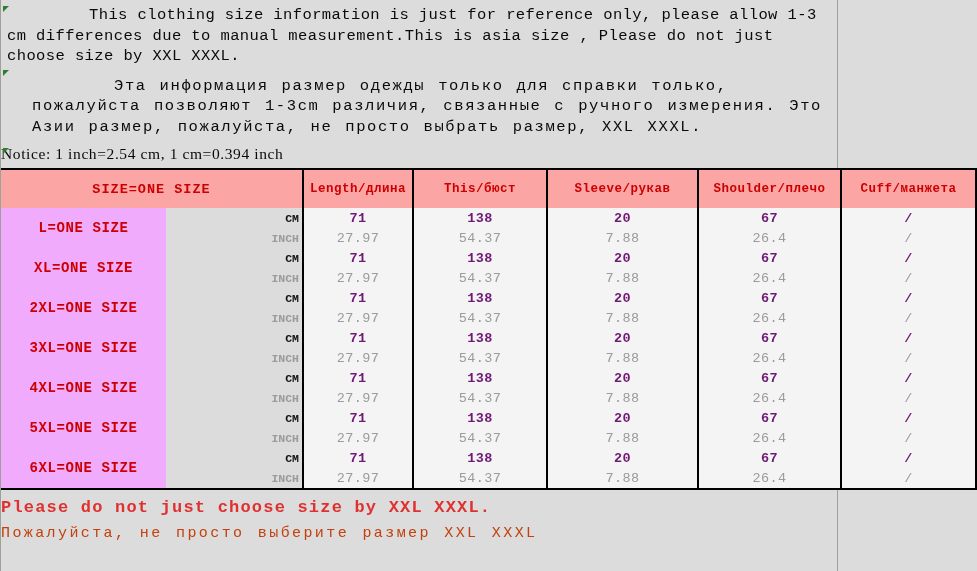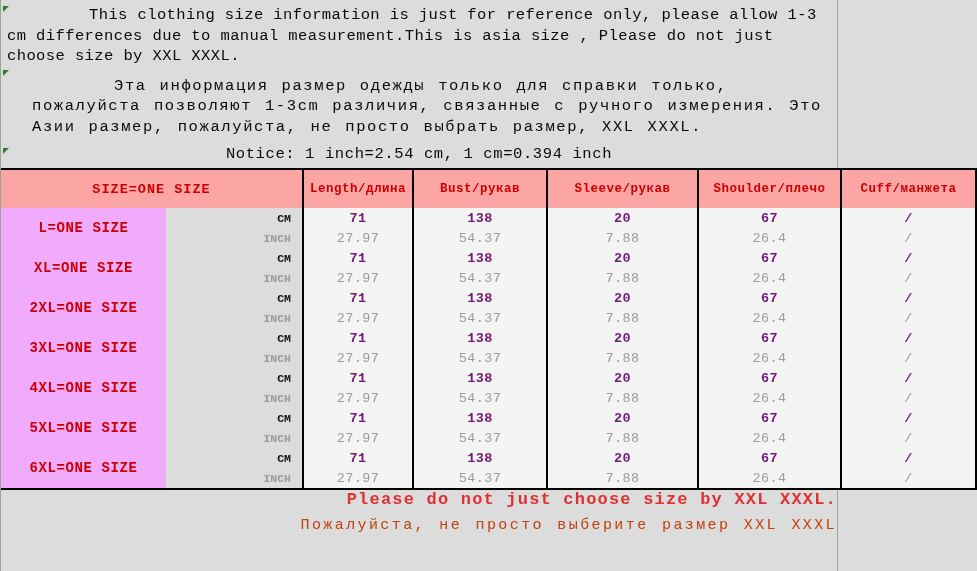--- a/index.html
+++ b/index.html
@@ -38,24 +38,23 @@
     letter-spacing: 0.4px;
   }
   .intro-ru {
     padding-top: 9px;
     text-indent: 82px;
     letter-spacing: 1.6px;
     word-spacing: 2px;
     margin-left: 25px;
   }
   .notice {
-    font-family: Liberation Mono, monospace;
+    font-family: Liberation Serif, serif;
     font-size: 15.5px;
     color: #0a0a0a;
-    text-align: center;
     padding-top: 8px;
     padding-bottom: 5px;
     letter-spacing: 0.6px;
   }
 
   
   .marker {
     position: absolute;
     left: 2px;
     width: 0;
@@ -109,21 +108,21 @@
     text-align: center;
     letter-spacing: 0.6px;
     background: #f0abfc;
     vertical-align: middle;
   }
   td.unit {
     font-family: "Liberation Mono", monospace;
     font-size: 11.5px;
     font-weight: bold;
     text-align: right;
-    padding-right: 11px;
+    padding-right: 3px;
     background: #dcdcdc;
     border-right: 2px solid #000;
     width: 40px;
   }
   td.unit.cm   { color: #111; }
   td.unit.inch { color: #9b9b9b; }
 
   td.val {
     font-family: "Liberation Mono", monospace;
     font-size: 13.5px;
@@ -145,22 +144,22 @@
     text-align: center;
     vertical-align: middle;
     letter-spacing: 0.5px;
   }
 
   
   td.size-label { border-right: none; }
 
   
   .footer {
-    padding-top: 0;
-    text-align: right;
+    padding-top: 8px;
+    text-align: left;
   }
   .footer-en {
     color: #e03030;
     font-family: "Liberation Mono", monospace;
     font-size: 17px;
     font-weight: bold;
     letter-spacing: 1.2px;
     padding-bottom: 8px;
   }
   .footer-ru {
@@ -191,21 +190,21 @@
         <col class="c-bust">
         <col class="c-sleeve">
       <col class="c-shoulder">
         <col class="c-cuff">
         <col class="c-weight">
     </colgroup>
     <thead>
       <tr>
         <th class="col-head head-size" colspan="2">SIZE=ONE SIZE</th>
         <th class="col-head">Length/длина</th>
-        <th class="col-head">Bust/рукав</th>
+        <th class="col-head">This/бюст</th>
         <th class="col-head">Sleeve/рукав</th>
         <th class="col-head">Shoulder/плечо</th>
         <th class="col-head">Cuff/манжета</th>
         <th class="col-head head-weight last">Recommended weight</th>
       </tr>
     </thead>
     <tbody id="table-body">
         <tr>
           <td class="size-label" rowspan="2">L=ONE SIZE</td>
           <td class="unit cm">CM</td>

